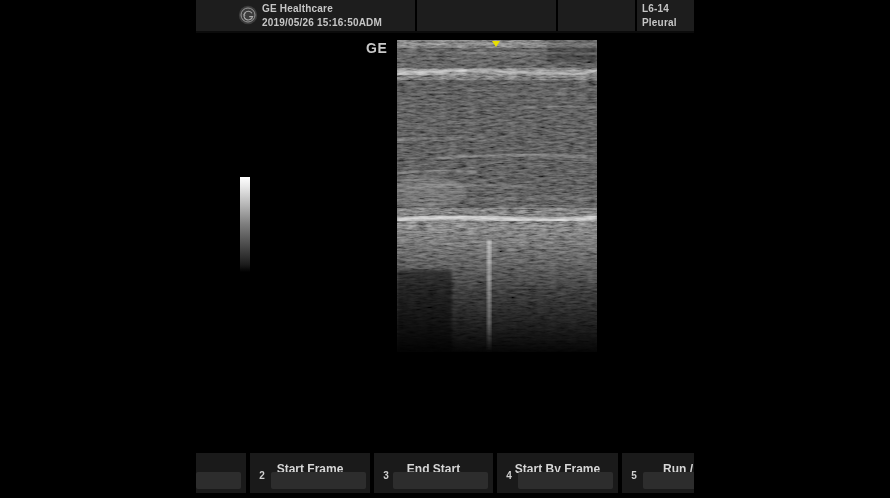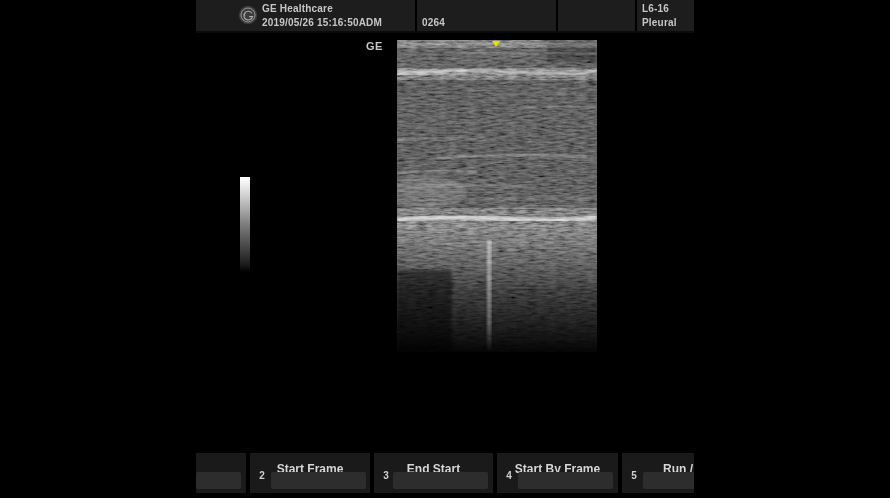--- a/index.html
+++ b/index.html
@@ -12,21 +12,21 @@
        border-bottom:2px solid #0b0b0b;}
   .hsec{position:absolute;top:0;height:19px;}
   .hdiv{position:absolute;top:0;width:2px;height:31px;background:#000;}
   .hl1{position:absolute;top:3px;font-size:10px;font-weight:bold;color:#c6c6c6;
        letter-spacing:.2px;white-space:nowrap;}
   .hl2{position:absolute;top:17px;font-size:10px;font-weight:bold;color:#c6c6c6;
        letter-spacing:.2px;white-space:nowrap;}
   .logo{position:absolute;left:42px;top:5px;}
 
   
-  .ge-mark{position:absolute;left:170px;top:40px;font-size:11px;font-weight:bold;
+  .ge-mark{position:absolute;left:170px;top:40px;font-size:14px;font-weight:bold;
            color:#c8c8c8;letter-spacing:.5px;}
   .graybar{position:absolute;left:44px;top:177px;width:10px;height:95px;
            background:linear-gradient(to bottom,#ffffff 0%,#e9e9e9 10%,#b4b4b4 30%,
                       #7d7d7d 50%,#4a4a4a 72%,#1c1c1c 92%,#000 100%);}
   .us{position:absolute;left:201px;top:40px;width:200px;height:312px;background:#000;}
   .probe-marker{position:absolute;left:95px;top:1px;width:0;height:0;
                 border-left:4px solid transparent;border-right:4px solid transparent;
                 border-top:6px solid #e8e000;}
 
   
@@ -55,31 +55,28 @@
           <circle cx="10" cy="10" r="7" fill="none" stroke="#989898" stroke-width="1"></circle>
           <path d="M14 8.2 a4.4 4.4 0 1 0 .6 3.4 h-3.4" fill="none" stroke="#aaaaaa" stroke-width="1.1"></path>
           <path d="M7.2 10.6 c-1.4 0 -1.4 -2 .2 -2" fill="none" stroke="#aaaaaa" stroke-width="1"></path>
         </svg>
         <div class="hl1" style="left:66px;">GE Healthcare</div>
         <div class="hl2" style="left:66px;">2019/05/26 15:16:50ADM</div>
       </div>
 
       <div class="hdiv" style="left:219px;"></div>
 
-      <div class="hsec" style="left:221px;width:139px;">
-        <div class="hl2" style="left:5px;">0264</div>
-      </div>
 
       <div class="hdiv" style="left:360px;"></div>
 
 
       <div class="hdiv" style="left:439px;"></div>
 
       <div class="hsec" style="left:441px;width:57px;">
-        <div class="hl1" style="left:5px;">L6-16</div>
+        <div class="hl1" style="left:5px;">L6-14</div>
         <div class="hl2" style="left:5px;">Pleural</div>
       </div>
     </div>
 
     <div class="ge-mark">GE</div>
 
     <div class="graybar"></div>
 
     <div class="us">
       <svg width="200" height="312" viewBox="0 0 200 312">

